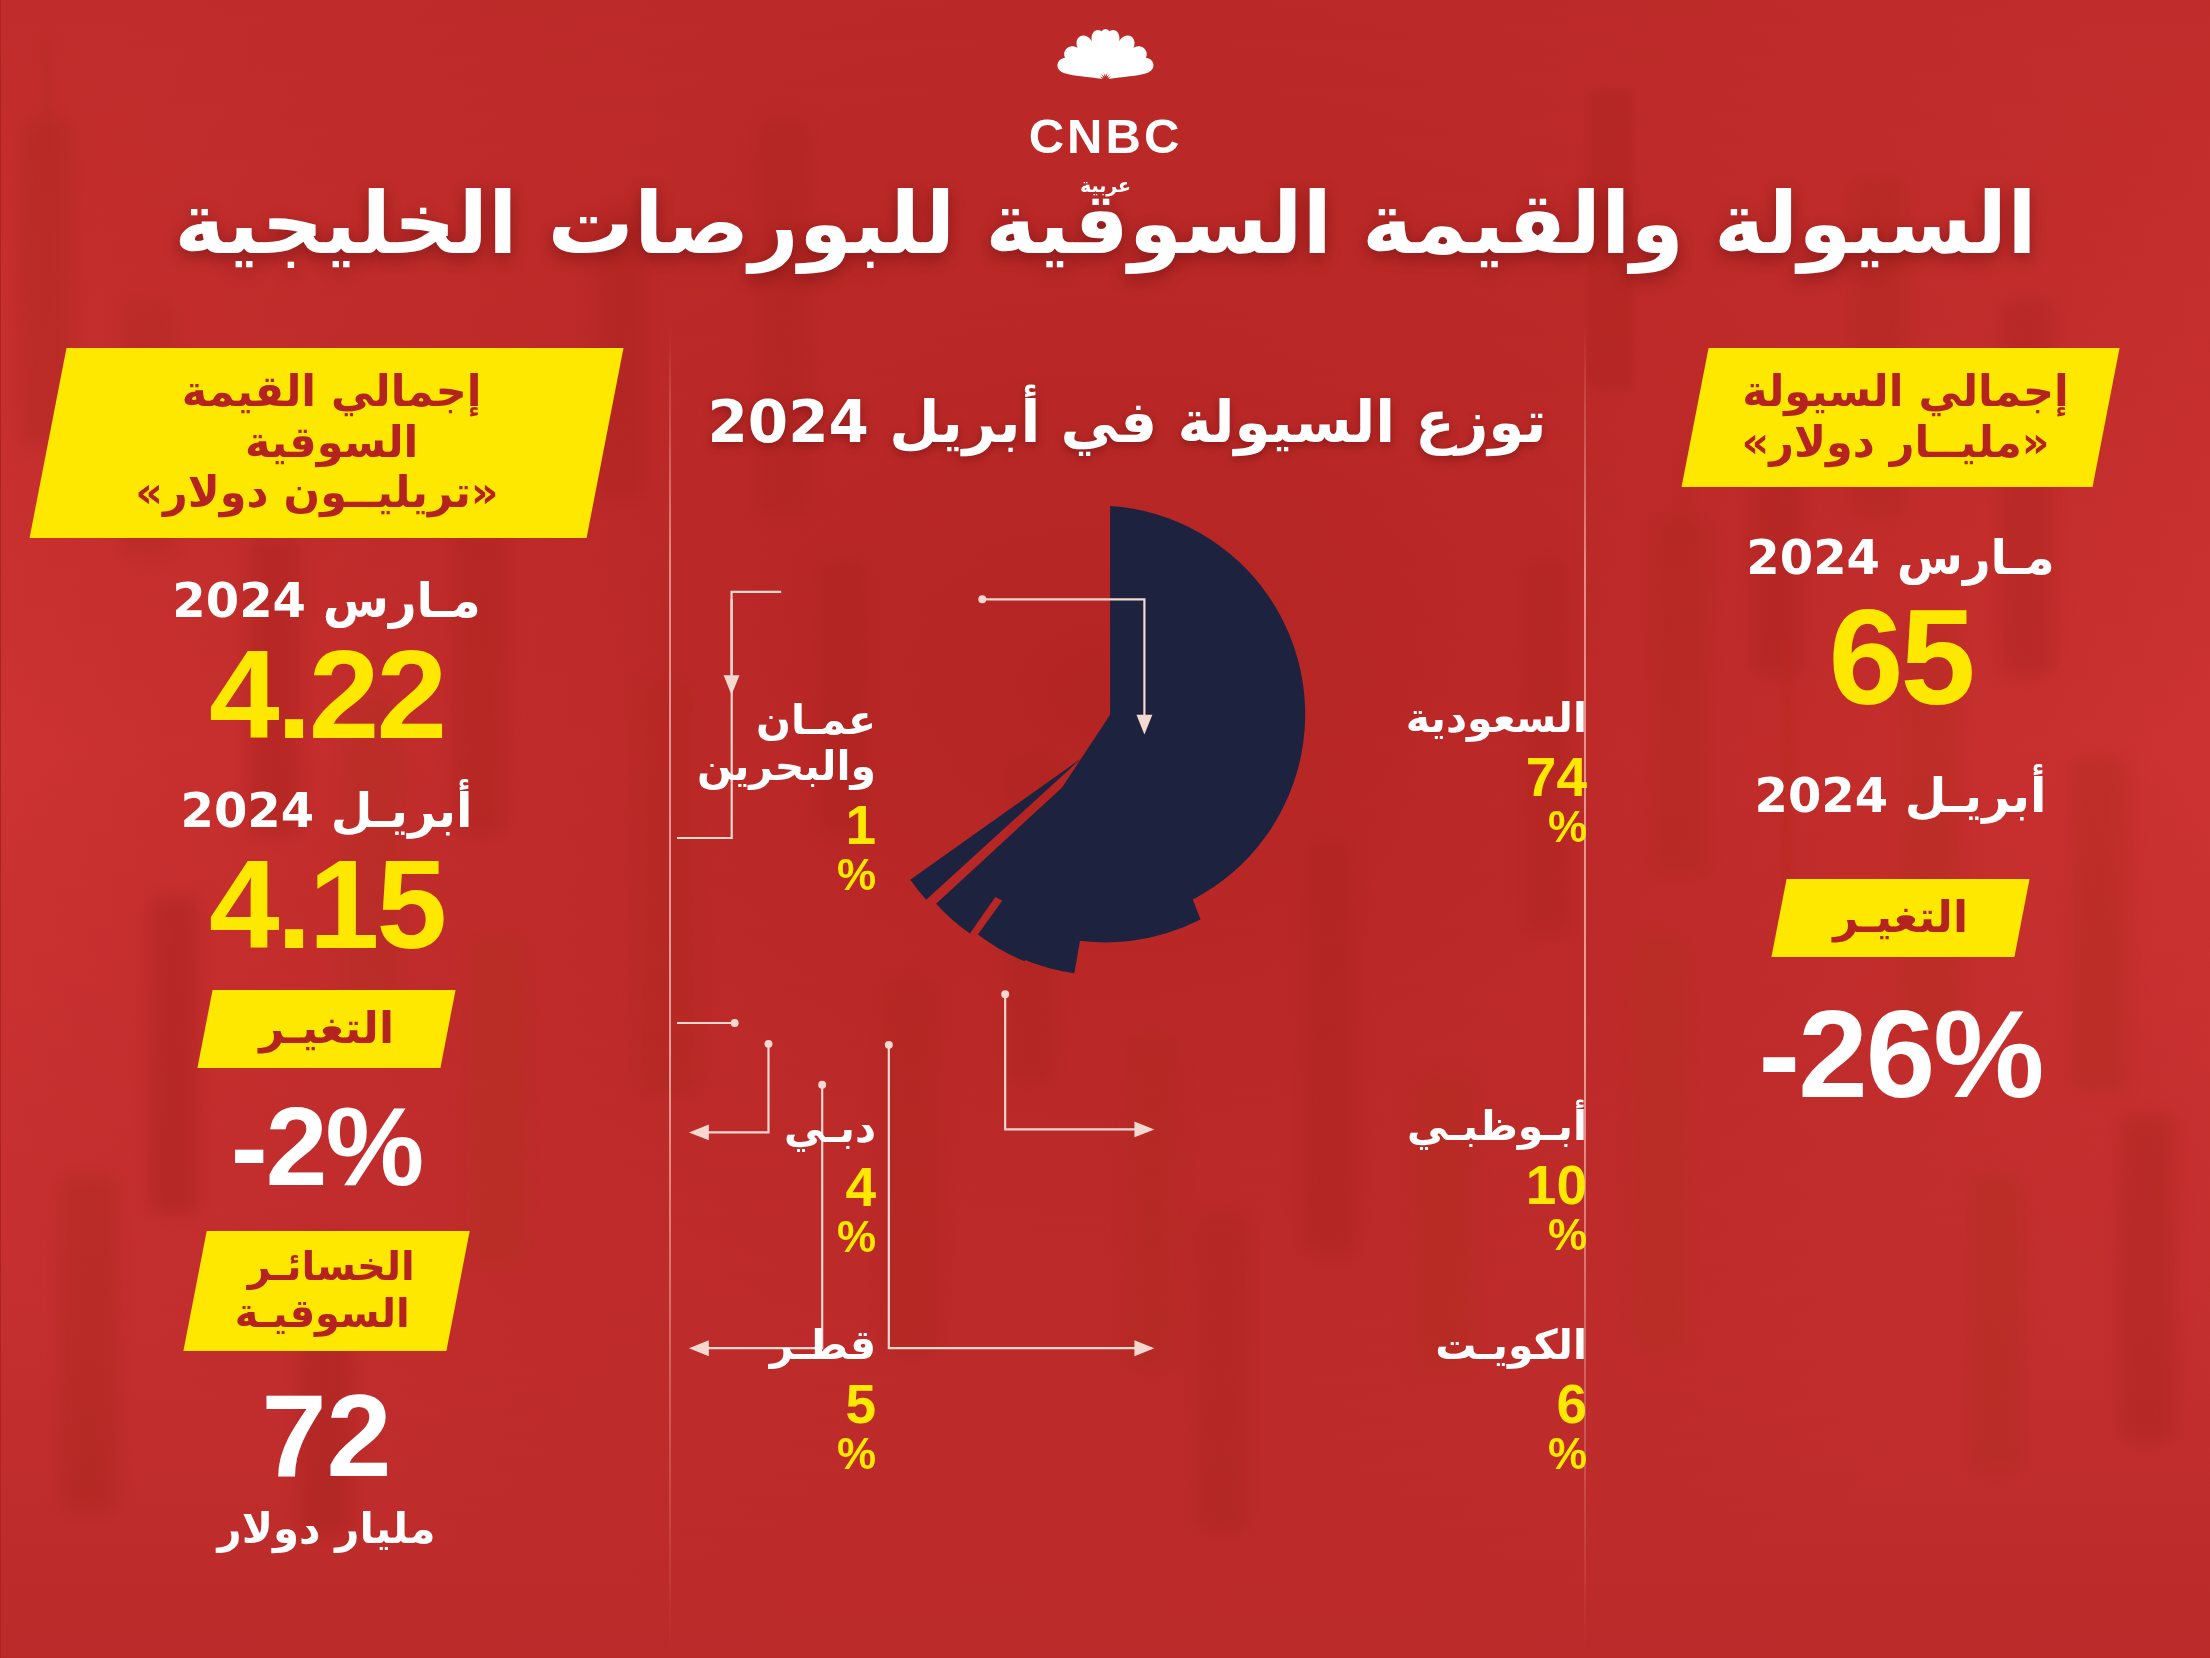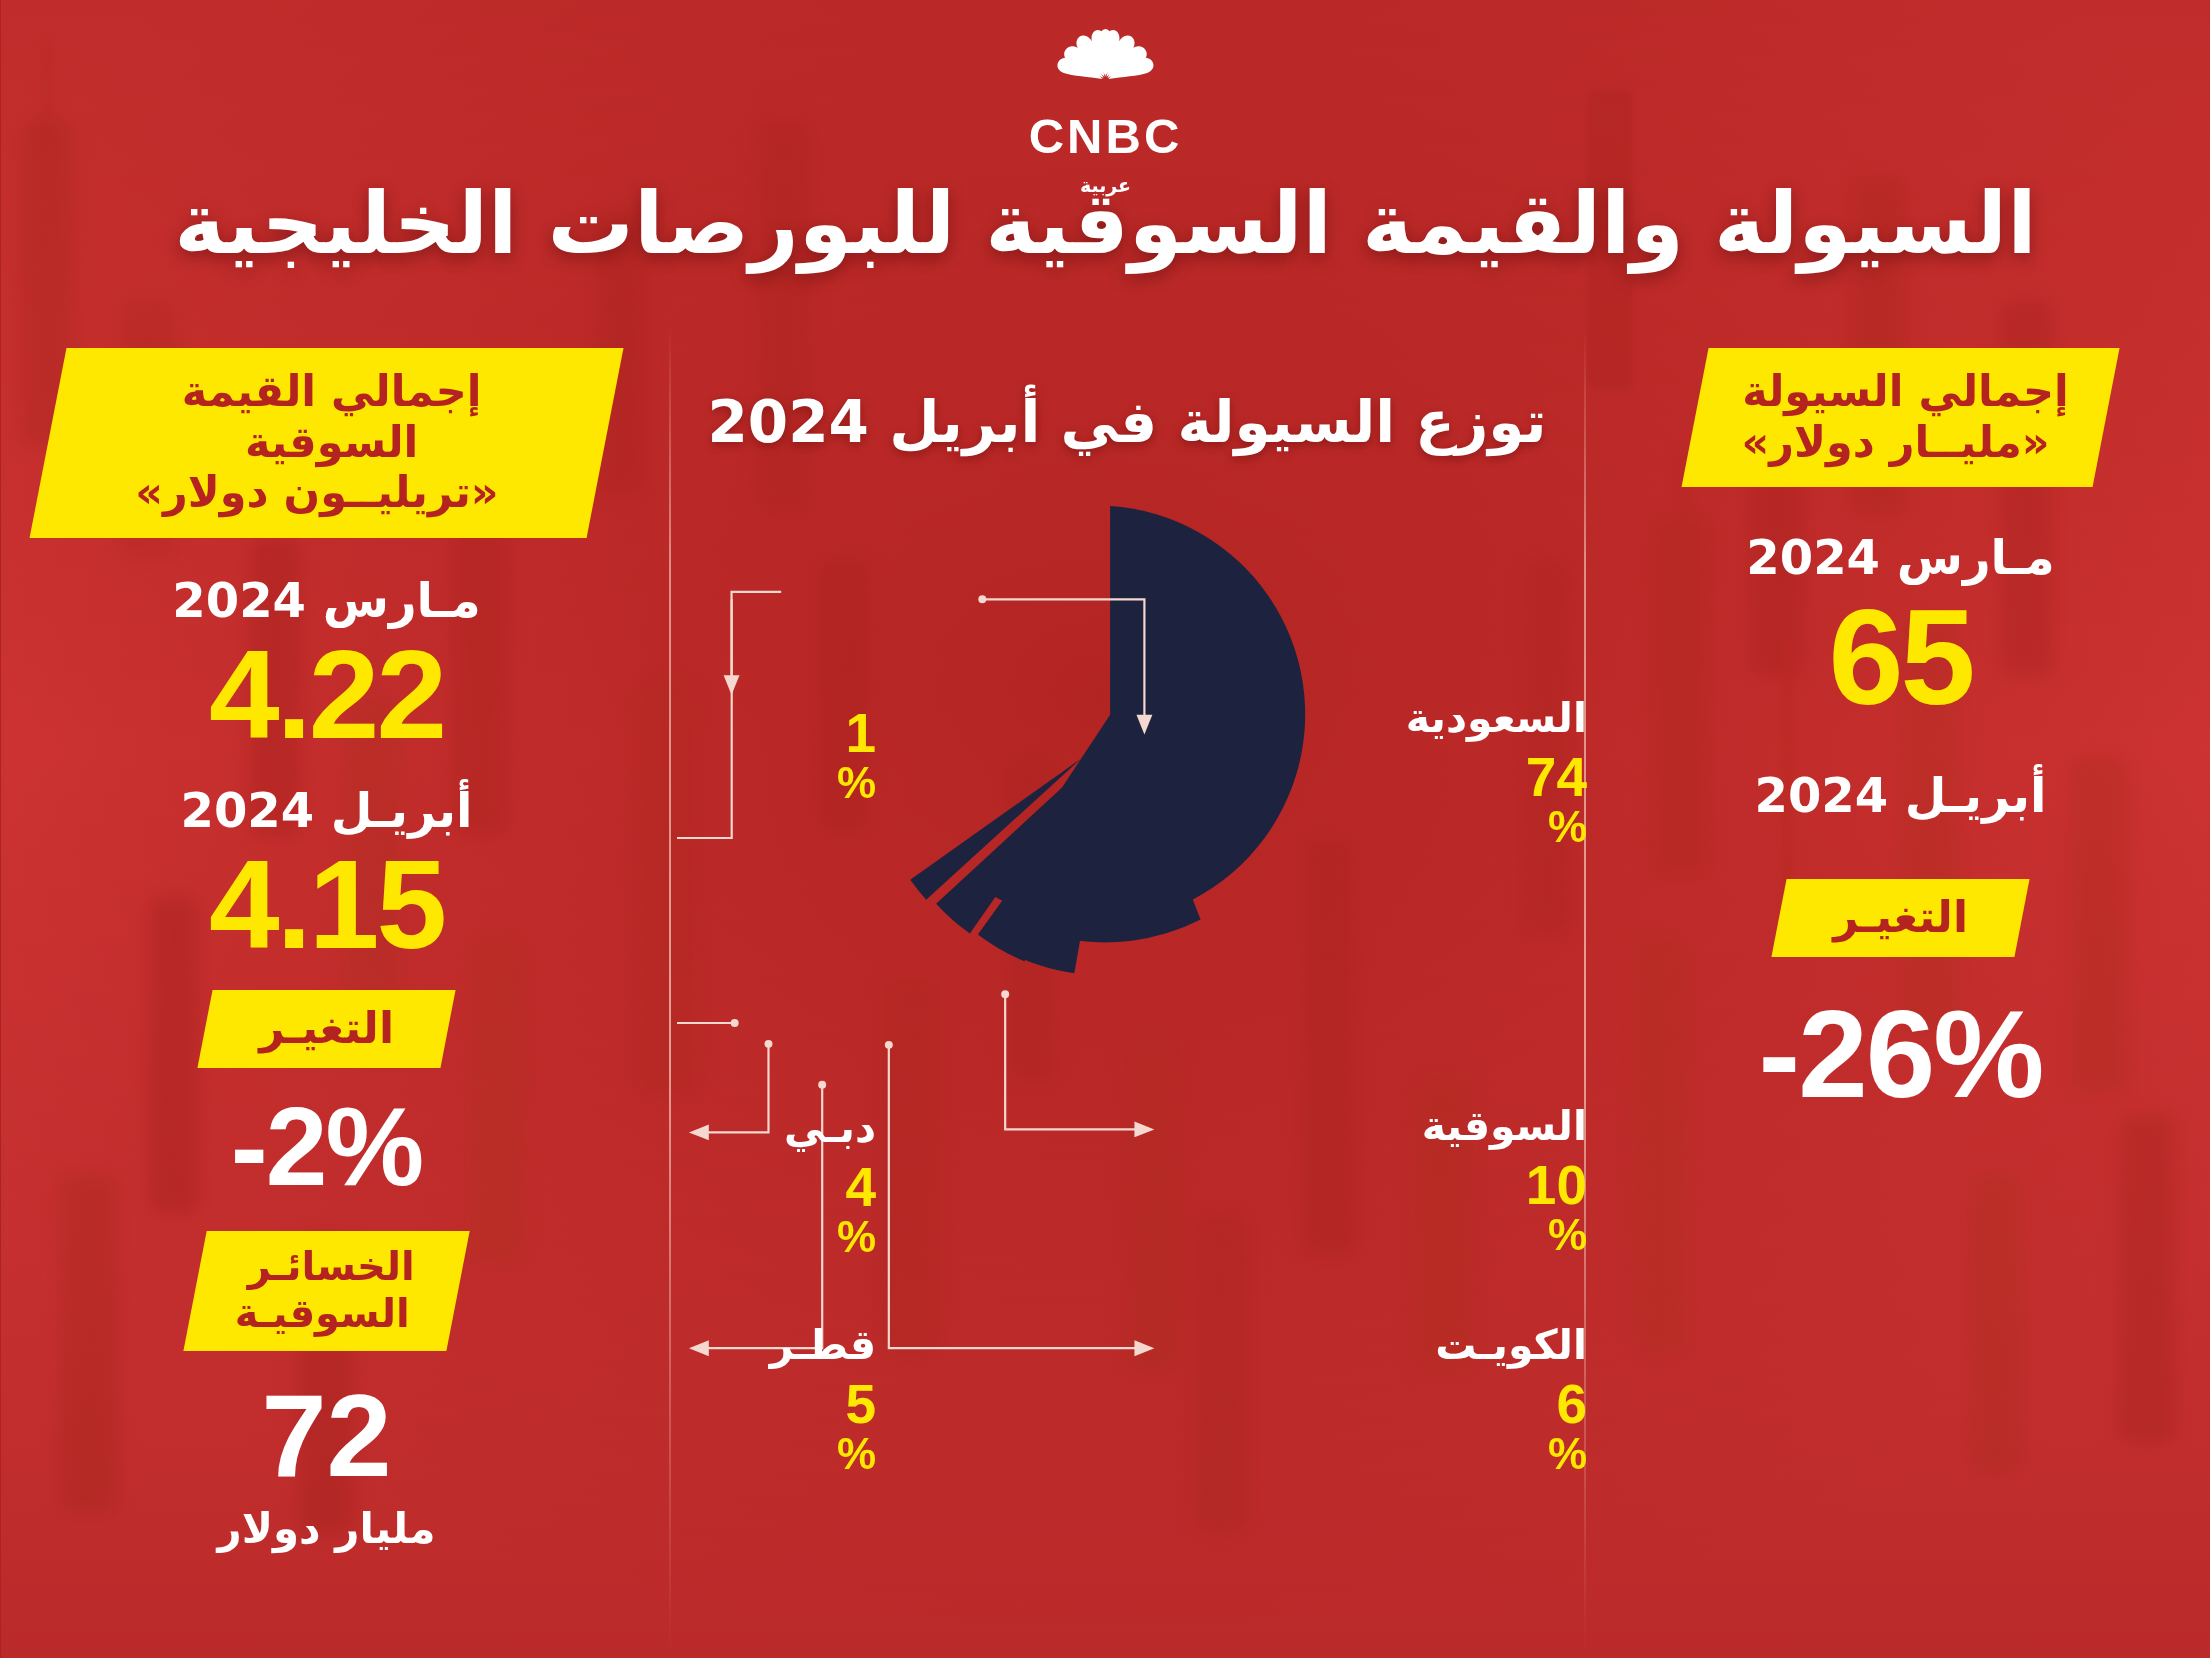--- a/index.html
+++ b/index.html
@@ -337,21 +337,21 @@
       </g>
     </svg>
 
     <div class="pie-label lbl-right" style="right:-10px; top:308px;">
       <div class="pl-name">السعودية</div>
       <div class="pl-pct">74</div>
       <div class="pl-sym">%</div>
     </div>
 
     <div class="pie-label lbl-right" style="right:-10px; top:716px;">
-      <div class="pl-name">السوقية</div>
+      <div class="pl-name">أبـوظبـي</div>
       <div class="pl-pct">10</div>
       <div class="pl-sym">%</div>
     </div>
 
     <div class="pie-label lbl-right" style="right:-10px; top:935px;">
       <div class="pl-name">الكويـت</div>
       <div class="pl-pct">6</div>
       <div class="pl-sym">%</div>
     </div>
 
@@ -361,19 +361,20 @@
       <div class="pl-sym">%</div>
     </div>
 
     <div class="pie-label lbl-left" style="left:-20px; top:718px; width:219px;">
       <div class="pl-name">دبـي</div>
       <div class="pl-pct">4</div>
       <div class="pl-sym">%</div>
     </div>
 
     <div class="pie-label lbl-left" style="left:-20px; top:310px; width:219px;">
+      <div class="pl-name">عمـان والبحرين</div>
       <div class="pl-pct">1</div>
       <div class="pl-sym">%</div>
     </div>
 
   </div>
 </div>
 
 
 </body></html>

